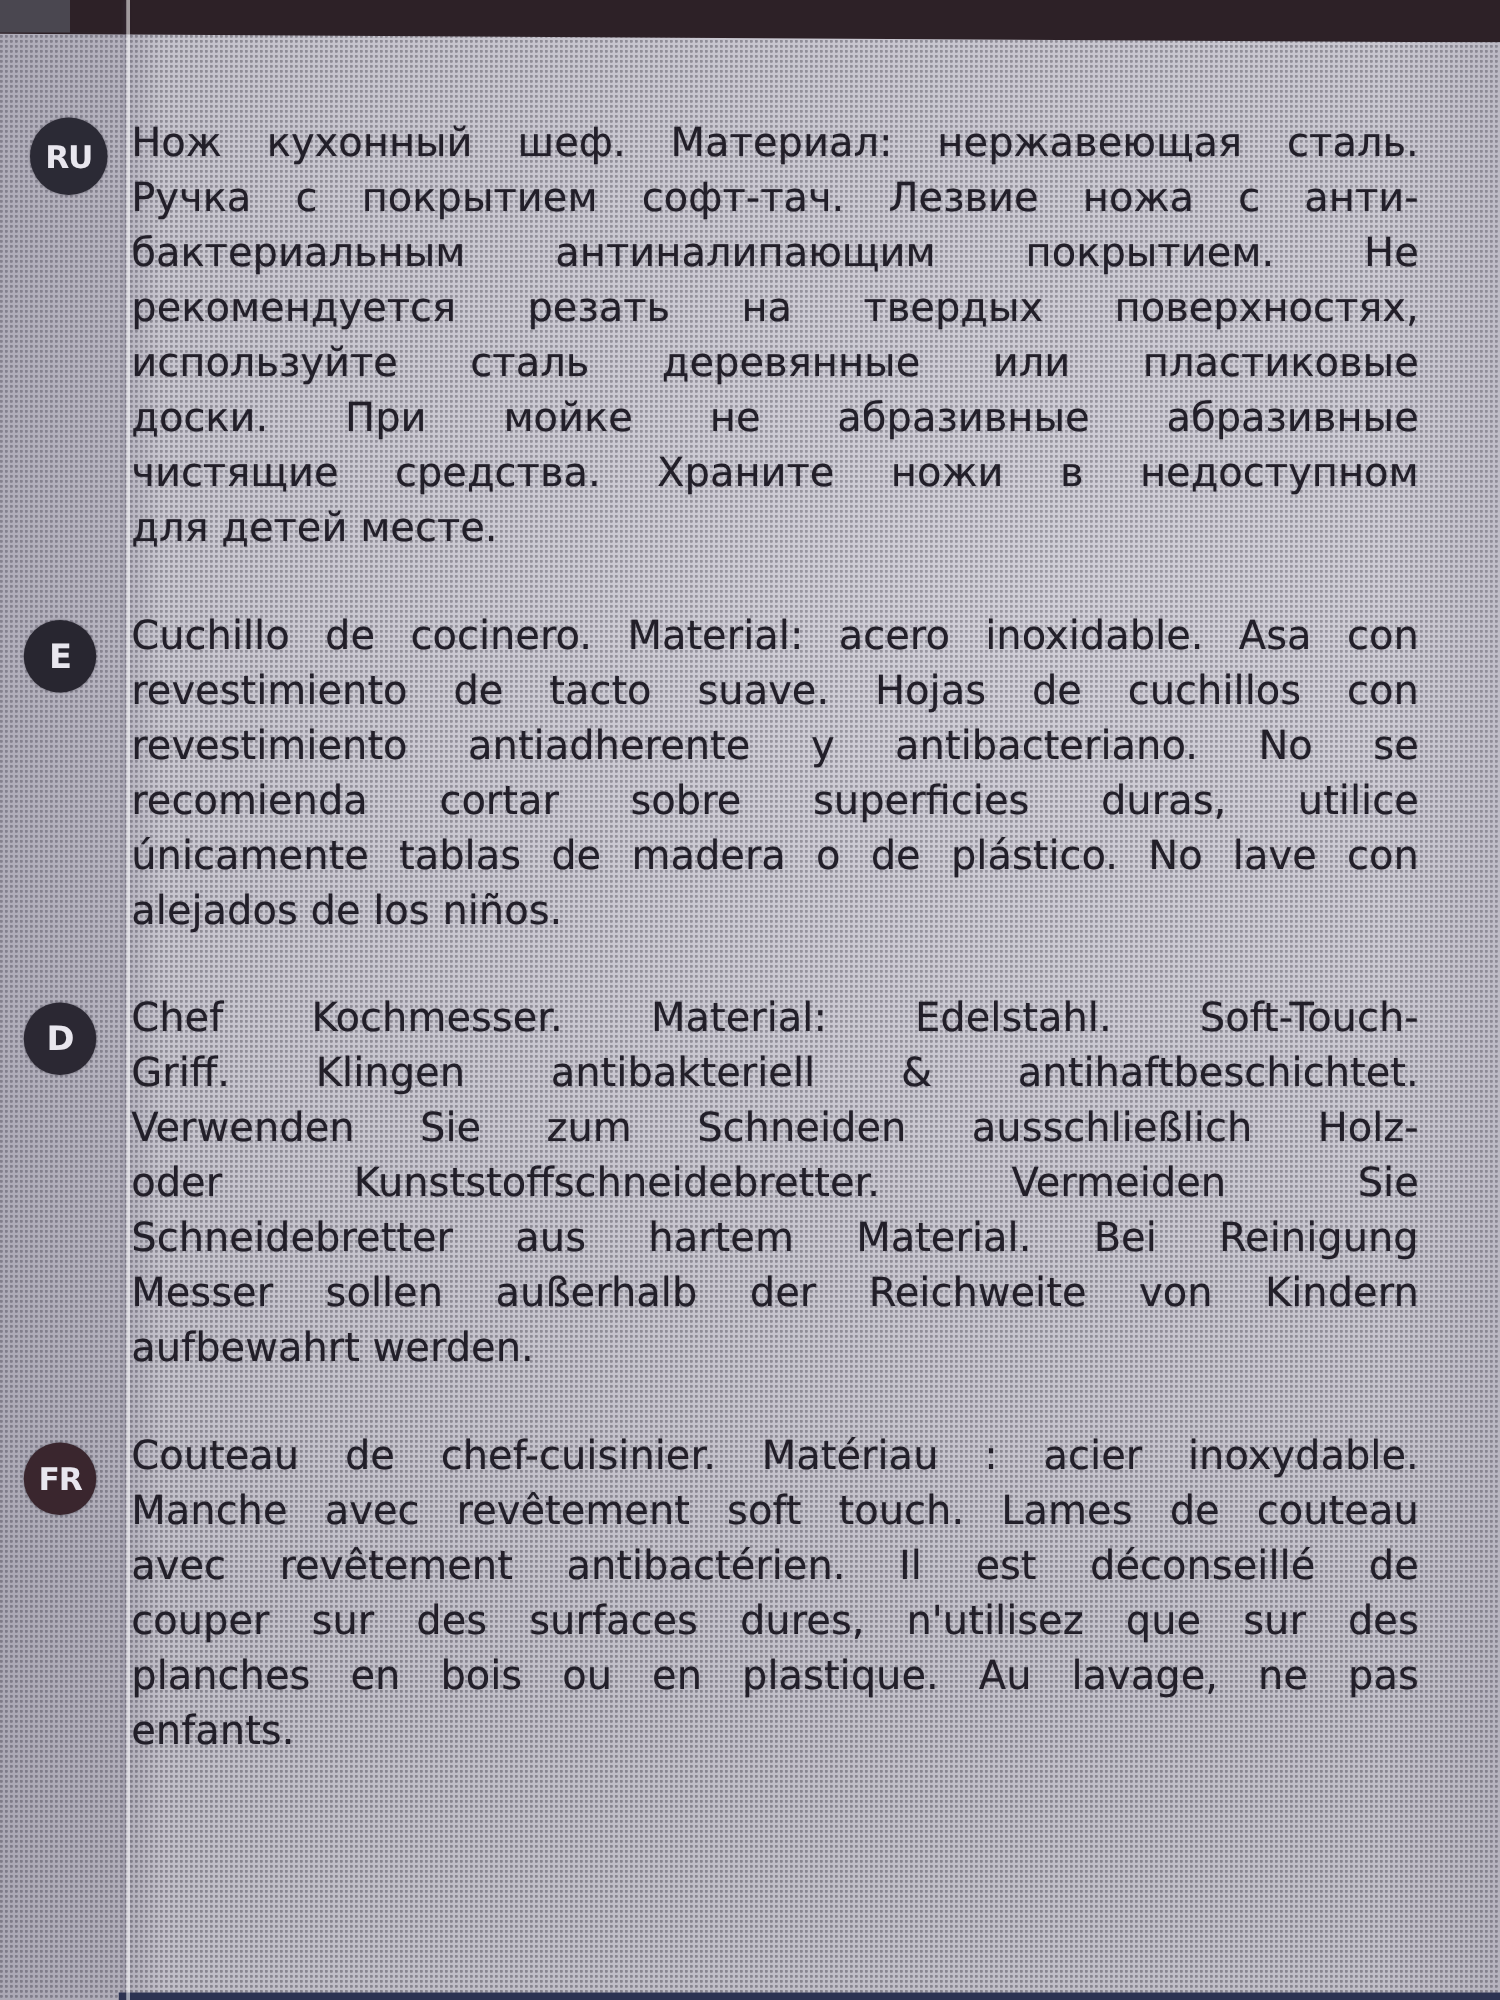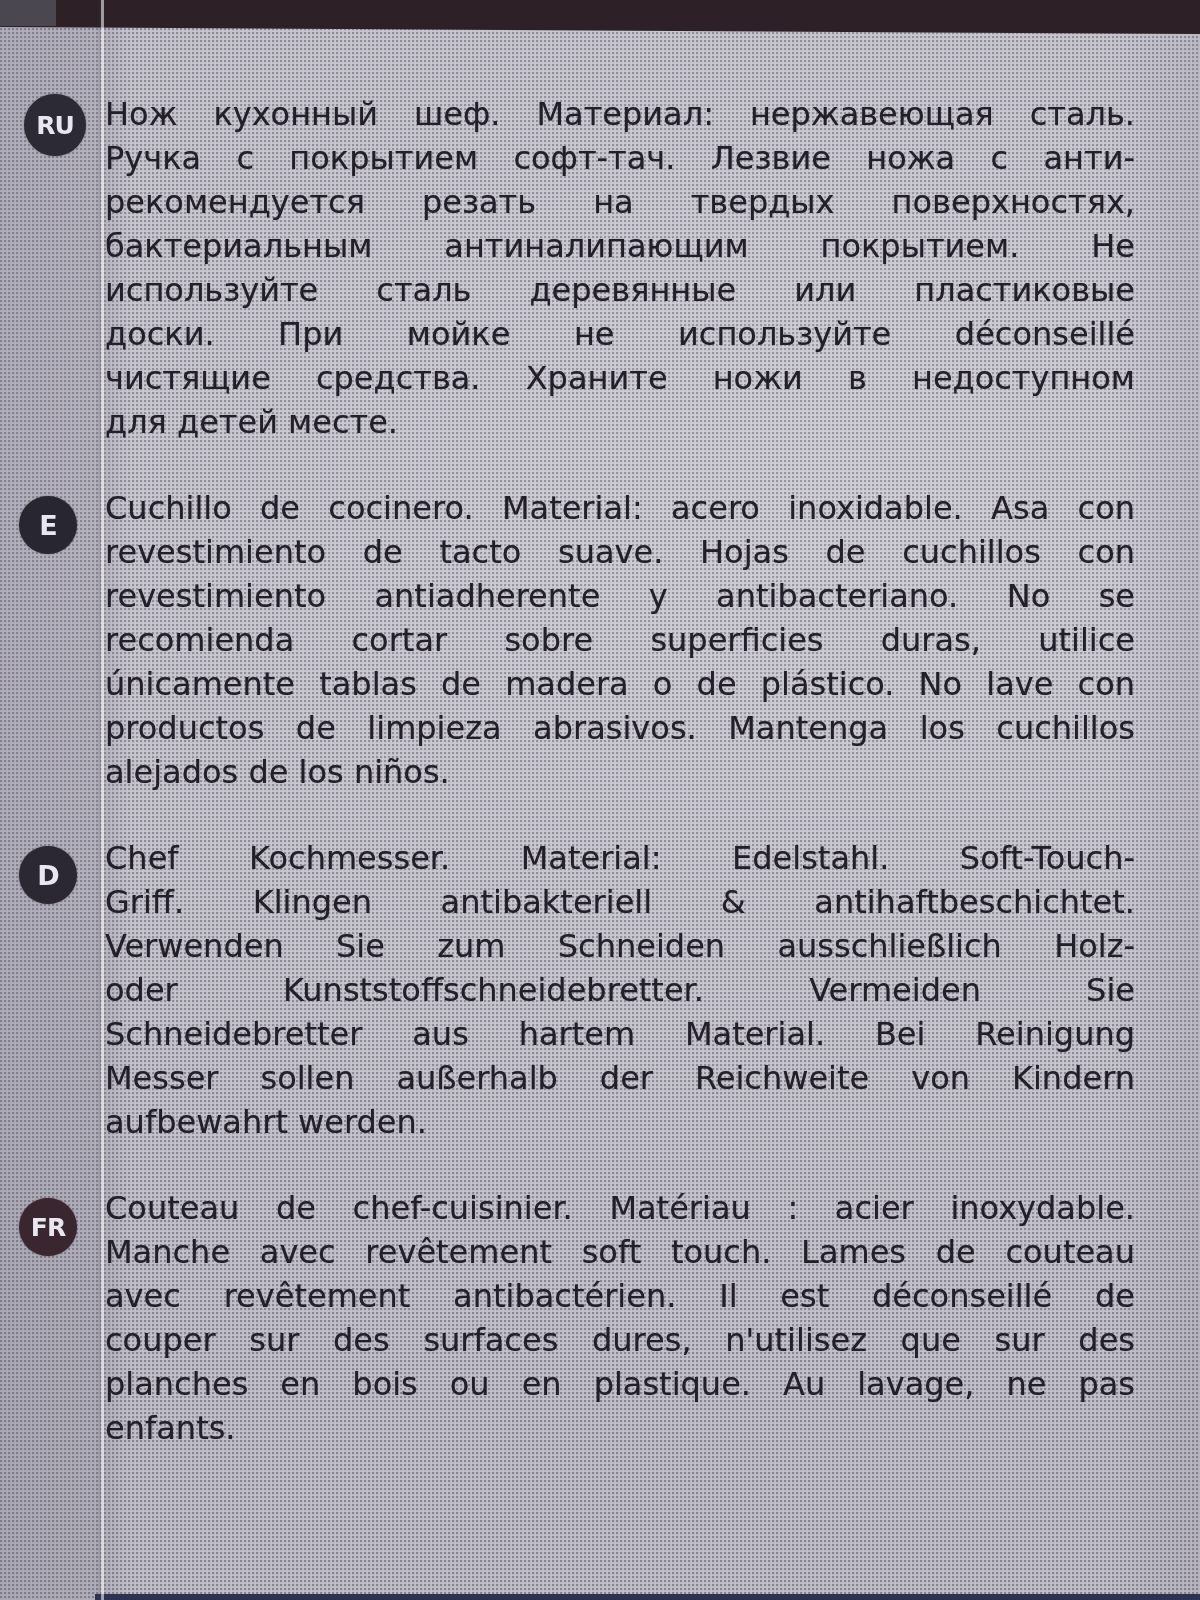--- a/index.html
+++ b/index.html
@@ -104,40 +104,39 @@
   <div class="top-left-corner"></div>
   <div class="crease-line"></div>
   <div class="text-area">
   <section class="lang-section sec-ru">
     <div class="badge" style="background: rgb(43, 42, 53);">
       <span class="badge-label" style="color: rgb(232, 230, 238);">RU</span>
     </div>
     <div class="lines">
           <div class="line">Нож кухонный шеф. Материал: нержавеющая сталь.</div>
           <div class="line">Ручка с покрытием софт-тач. Лезвие ножа с анти-</div>
+          <div class="line">бактериальным антиналипающим покрытием. Не</div>
           <div class="line">рекомендуется резать на твердых поверхностях,</div>
-          <div class="line">бактериальным антиналипающим покрытием. Не</div>
           <div class="line">используйте сталь деревянные или пластиковые</div>
-          <div class="line">доски. При мойке не используйте déconseillé</div>
+          <div class="line">доски. При мойке не абразивные абразивные</div>
           <div class="line">чистящие средства. Храните ножи в недоступном</div>
           <div class="line last">для детей месте.</div>
         </div>
   </section>
 
   <section class="lang-section sec-es">
     <div class="badge" style="background: rgb(40, 38, 48);">
       <span class="badge-label" style="color: rgb(232, 230, 238);">E</span>
     </div>
     <div class="lines">
           <div class="line">Cuchillo de cocinero. Material: acero inoxidable. Asa con</div>
           <div class="line">revestimiento de tacto suave. Hojas de cuchillos con</div>
           <div class="line">revestimiento antiadherente y antibacteriano. No se</div>
           <div class="line">recomienda cortar sobre superficies duras, utilice</div>
           <div class="line">únicamente tablas de madera o de plástico. No lave con</div>
-          <div class="line">productos de limpieza abrasivos. Mantenga los cuchillos</div>
           <div class="line last">alejados de los niños.</div>
         </div>
   </section>
 
   <section class="lang-section sec-de">
     <div class="badge" style="background: rgb(43, 40, 51);">
       <span class="badge-label" style="color: rgb(232, 230, 238);">D</span>
     </div>
     <div class="lines">
           <div class="line">Chef Kochmesser. Material: Edelstahl. Soft-Touch-</div>

